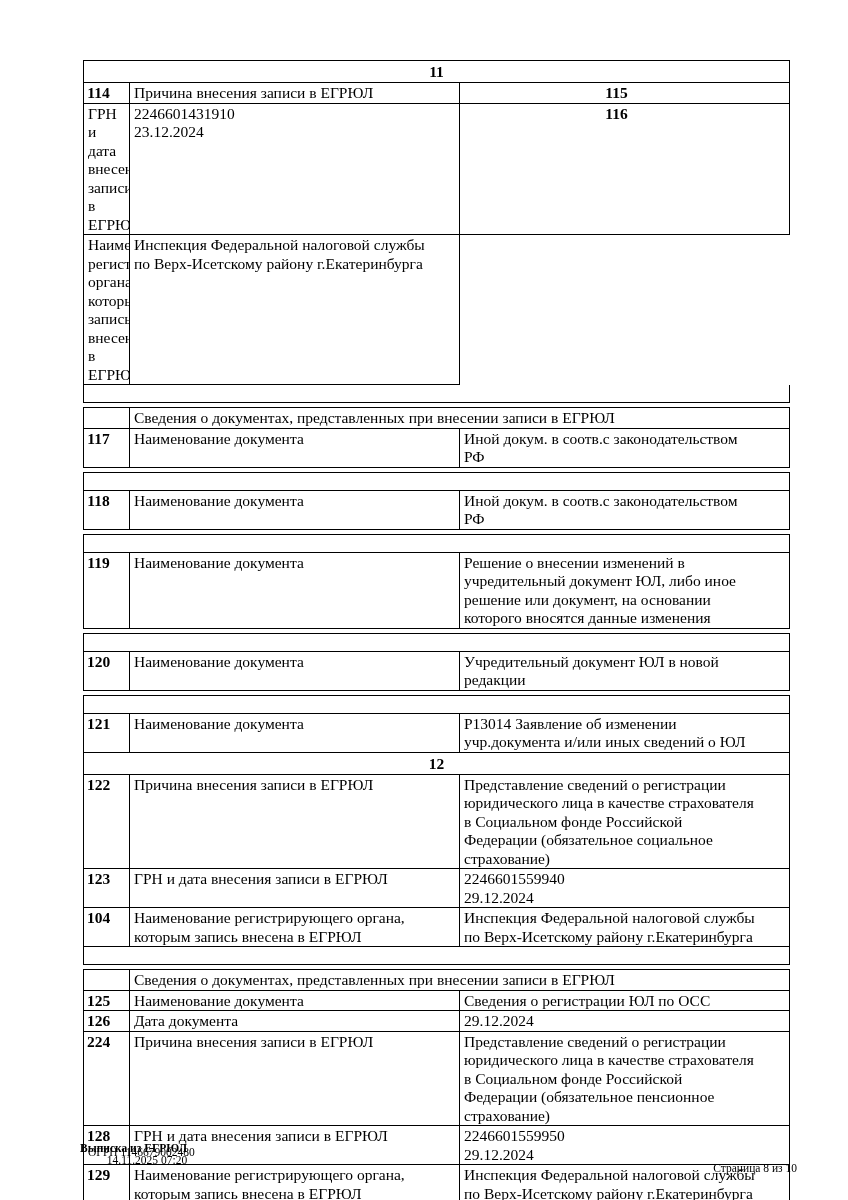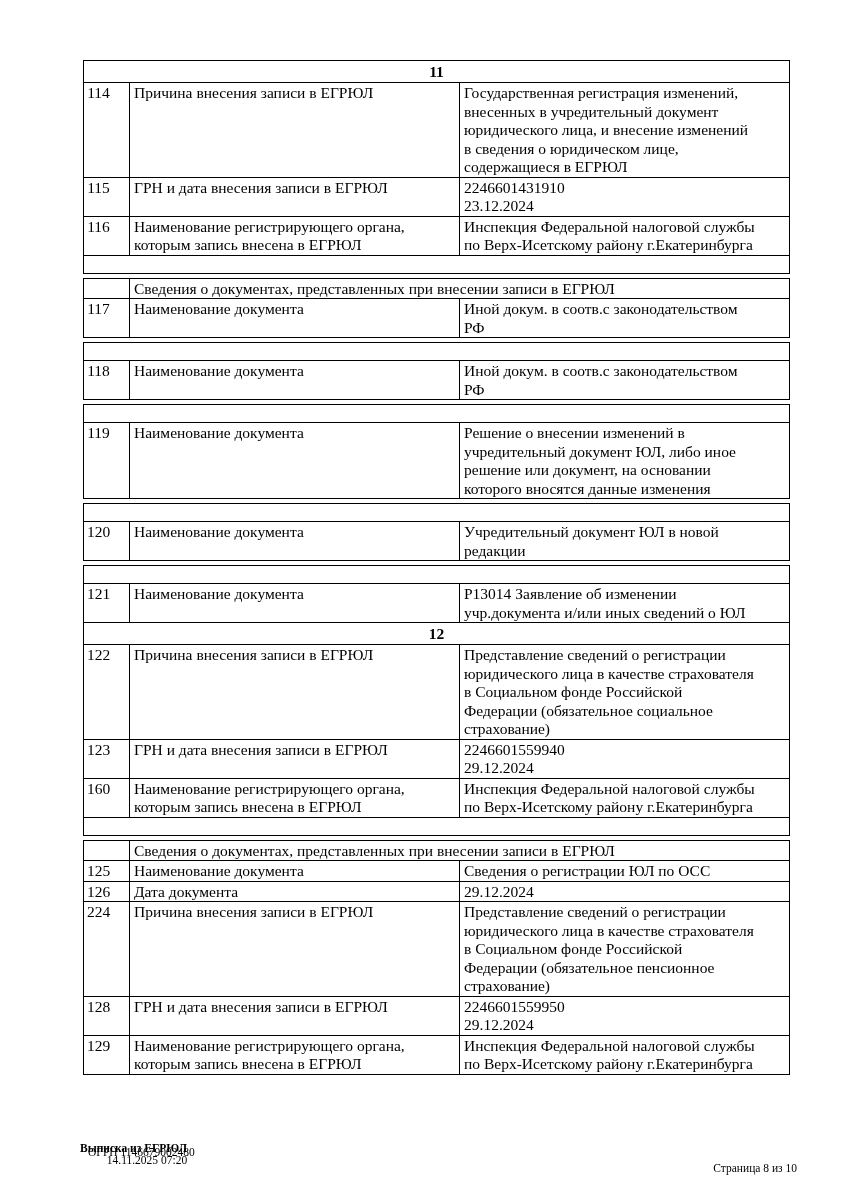--- a/index.html
+++ b/index.html
@@ -26,21 +26,21 @@
   .block + .block { margin-top: 4px; }
   .cell {
     border-right: 1px solid #000;
     border-bottom: 1px solid #000;
     font-size: 15.5px;
     line-height: 18.5px;
     padding: 1px 3px 0 4px;
     white-space: pre-line;
     overflow: hidden;
   }
-  .num-cell { text-align: center; padding-left: 0; padding-right: 16px; }
+  .num-cell { text-align: center; padding-left: 0; padding-right: 16px; font-weight: bold; }
   .section-cell {
     grid-column: 1 / -1;
     text-align: center;
     font-weight: bold;
     line-height: 19px;
     padding: 1px 0;
     white-space: normal;
   }
   .group-cell { grid-column: 2 / -1; line-height: 18.5px; }
   .spacer-cell { grid-column: 1 / -1; height: 18px; }
@@ -57,25 +57,20 @@
   .footer-right { position: absolute; right: 0; top: 28px; text-align: right; }
 </style>
 </head>
 <body>
 
 <div class="records">
     <div class="block">
       <div class="cell section-cell">11</div>
       <div class="cell num-cell">114</div>
       <div class="cell label-cell">Причина внесения записи в ЕГРЮЛ</div>
-      <div class="cell value-cell">Государственная регистрация изменений,
-внесенных в учредительный документ
-юридического лица, и внесение изменений
-в сведения о юридическом лице,
-содержащиеся в ЕГРЮЛ</div>
       <div class="cell num-cell">115</div>
       <div class="cell label-cell">ГРН и дата внесения записи в ЕГРЮЛ</div>
       <div class="cell value-cell">2246601431910
 23.12.2024</div>
       <div class="cell num-cell">116</div>
       <div class="cell label-cell">Наименование регистрирующего органа,
 которым запись внесена в ЕГРЮЛ</div>
       <div class="cell value-cell">Инспекция Федеральной налоговой службы
 по Верх-Исетскому району г.Екатеринбурга</div>
       <div class="cell spacer-cell"></div>
@@ -122,21 +117,21 @@
       <div class="cell label-cell">Причина внесения записи в ЕГРЮЛ</div>
       <div class="cell value-cell">Представление сведений о регистрации
 юридического лица в качестве страхователя
 в Социальном фонде Российской
 Федерации (обязательное социальное
 страхование)</div>
       <div class="cell num-cell">123</div>
       <div class="cell label-cell">ГРН и дата внесения записи в ЕГРЮЛ</div>
       <div class="cell value-cell">2246601559940
 29.12.2024</div>
-      <div class="cell num-cell">160</div>
+      <div class="cell num-cell">104</div>
       <div class="cell label-cell">Наименование регистрирующего органа,
 которым запись внесена в ЕГРЮЛ</div>
       <div class="cell value-cell">Инспекция Федеральной налоговой службы
 по Верх-Исетскому району г.Екатеринбурга</div>
       <div class="cell spacer-cell"></div>
     </div>
     <div class="block">
       <div class="cell num-cell"></div>
       <div class="cell group-cell">Сведения о документах, представленных при внесении записи в ЕГРЮЛ</div>
       <div class="cell num-cell">125</div>

